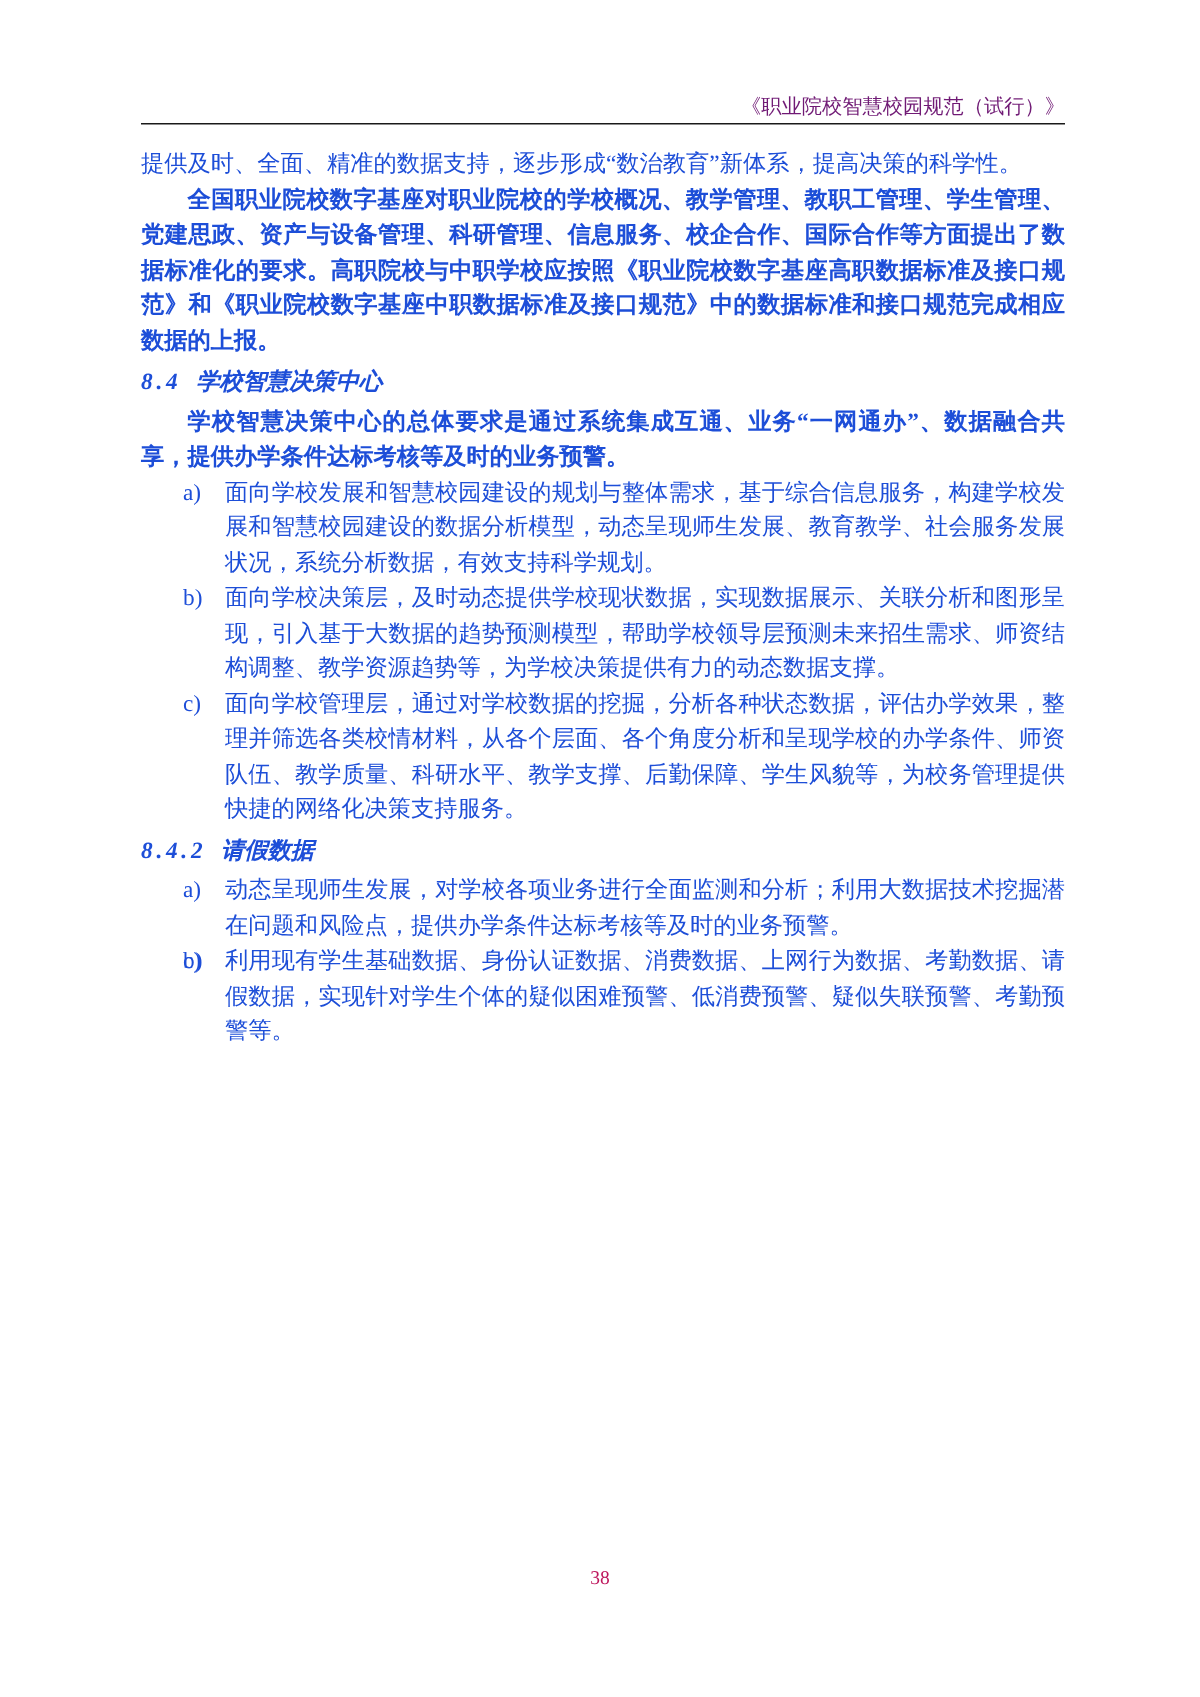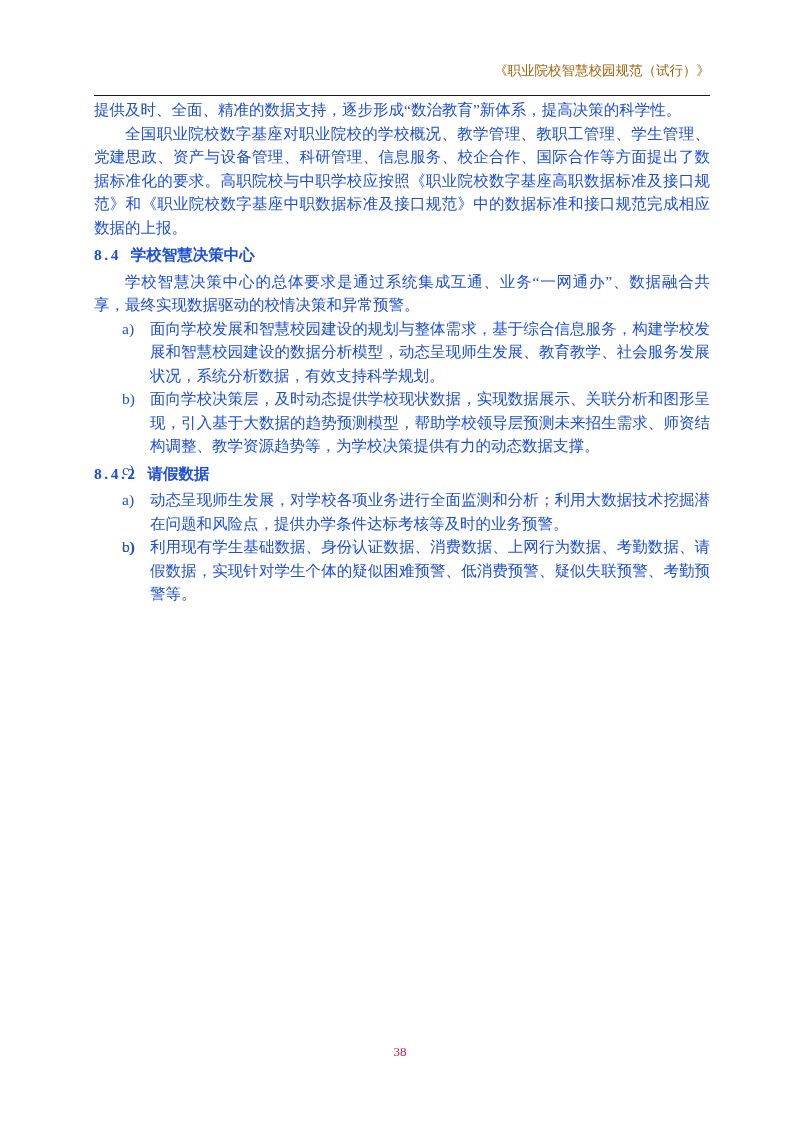--- a/index.html
+++ b/index.html
@@ -17,46 +17,48 @@
     overflow: hidden;
   }
   .header {
     position: absolute;
     top: 62px;
     left: 94px;
     width: 616px;
     text-align: right;
     font-size: 13.5px;
     line-height: 18px;
-    color: #a16207;
-    padding-bottom: 15px;
+    color: #701a75;
+    padding-bottom: 2px;
     border-bottom: 1.5px solid #1a1a1a;
   }
   .content {
     position: absolute;
     top: 98px;
     left: 94px;
     width: 616px;
     font-size: 15.5px;
     line-height: 23.5px;
     text-align: justify;
     color: #1d4ed8;
   }
   .para {
     margin: 0;
   }
   .para.indent {
     text-indent: 2em;
+    font-weight: bold;
   }
   .heading {
     margin: 4px 0 3px 0;
     font-size: 15.5px;
     line-height: 23.5px;
     text-align: left;
     text-indent: 0;
+    font-style: italic;
   }
   .h-num {
     font-family: "Liberation Serif", "DejaVu Serif", serif;
     font-weight: bold;
     letter-spacing: 2.5px;
     margin-right: 6px;
   }
   .h-title {
     font-family: "Liberation Sans", "DejaVu Sans", sans-serif;
     font-weight: bold;
@@ -96,34 +98,35 @@
 
     <p class="para">提供及时、全面、精准的数据支持，逐步形成“数治教育”新体系，提高决策的科学性。</p>
 
     <p class="para indent">全国职业院校数字基座对职业院校的学校概况、教学管理、教职工管理、学生管理、党建思政、资产与设备管理、科研管理、信息服务、校企合作、国际合作等方面提出了数据标准化的要求。高职院校与中职学校应按照《职业院校数字基座高职数据标准及接口规范》和《职业院校数字基座中职数据标准及接口规范》中的数据标准和接口规范完成相应数据的上报。</p>
 
     <h2 class="heading">
       <span class="h-num">8.4</span>
       <span class="h-title">学校智慧决策中心</span>
     </h2>
 
-    <p class="para indent">学校智慧决策中心的总体要求是通过系统集成互通、业务“一网通办”、数据融合共享，最终实现数据驱动的校情决策和异常预警。</p>
+    <p class="para indent">学校智慧决策中心的总体要求是通过系统集成互通、业务“一网通办”、数据融合共享，提供办学条件达标考核等及时的业务预警。</p>
 
 
     <div class="list">
       <div class="list-item">
         <span class="list-marker">a)</span>
         <span class="list-text">面向学校发展和智慧校园建设的规划与整体需求，基于综合信息服务，构建学校发展和智慧校园建设的数据分析模型，动态呈现师生发展、教育教学、社会服务发展状况，系统分析数据，有效支持科学规划。</span>
       </div>
       <div class="list-item">
         <span class="list-marker">b)</span>
         <span class="list-text">面向学校决策层，及时动态提供学校现状数据，实现数据展示、关联分析和图形呈现，引入基于大数据的趋势预测模型，帮助学校领导层预测未来招生需求、师资结构调整、教学资源趋势等，为学校决策提供有力的动态数据支撑。</span>
       </div>
       <div class="list-item">
         <span class="list-marker">c)</span>
+        <span class="list-text">面向学校管理层，通过对学校数据的挖掘，分析各种状态数据，评估办学效果，整理并筛选各类校情材料，从各个层面、各个角度分析和呈现学校的办学条件、师资队伍、教学质量、科研水平、教学支撑、后勤保障、学生风貌等，为校务管理提供快捷的网络化决策支持服务。</span>
       </div>
     </div>
 
     <h3 class="heading">
       <span class="h-num">8.4.2</span>
       <span class="h-title">请假数据</span>
     </h3>
 
     <div class="list">
       <div class="list-item">

